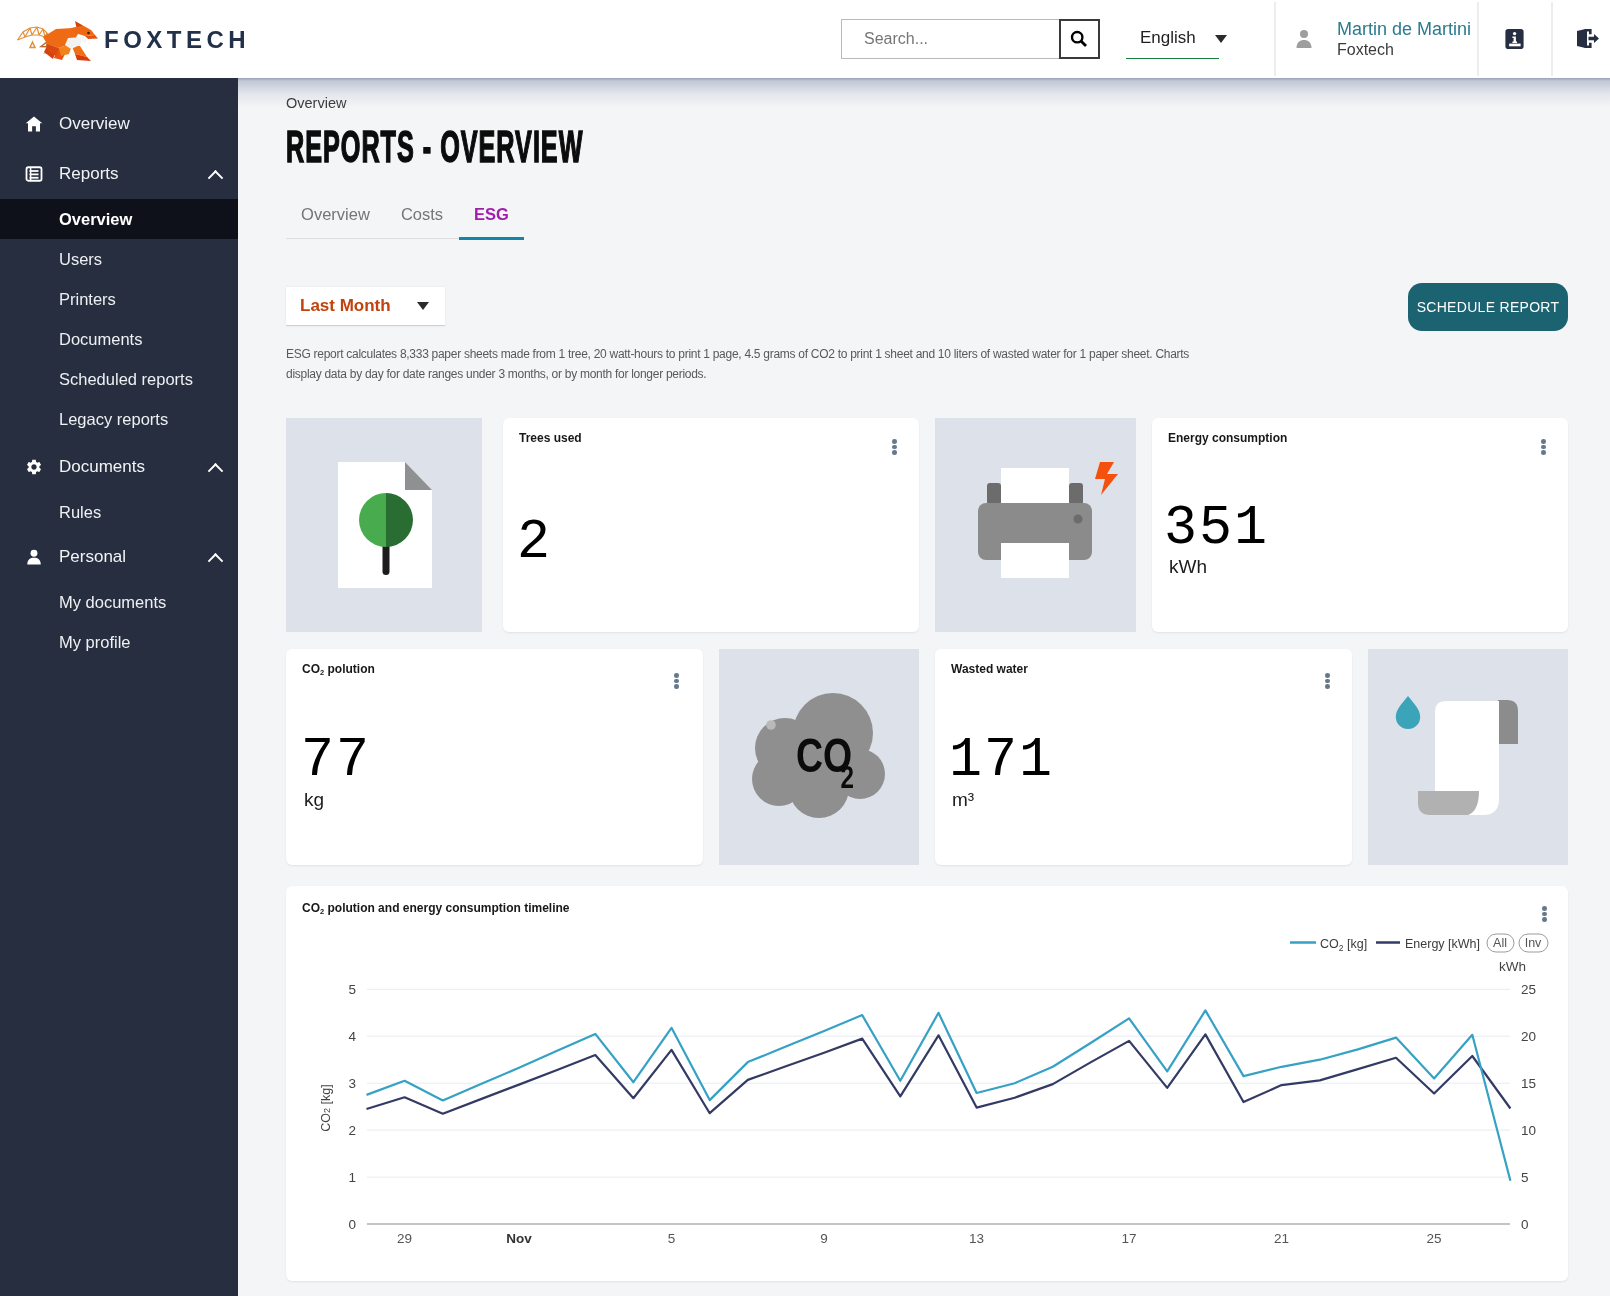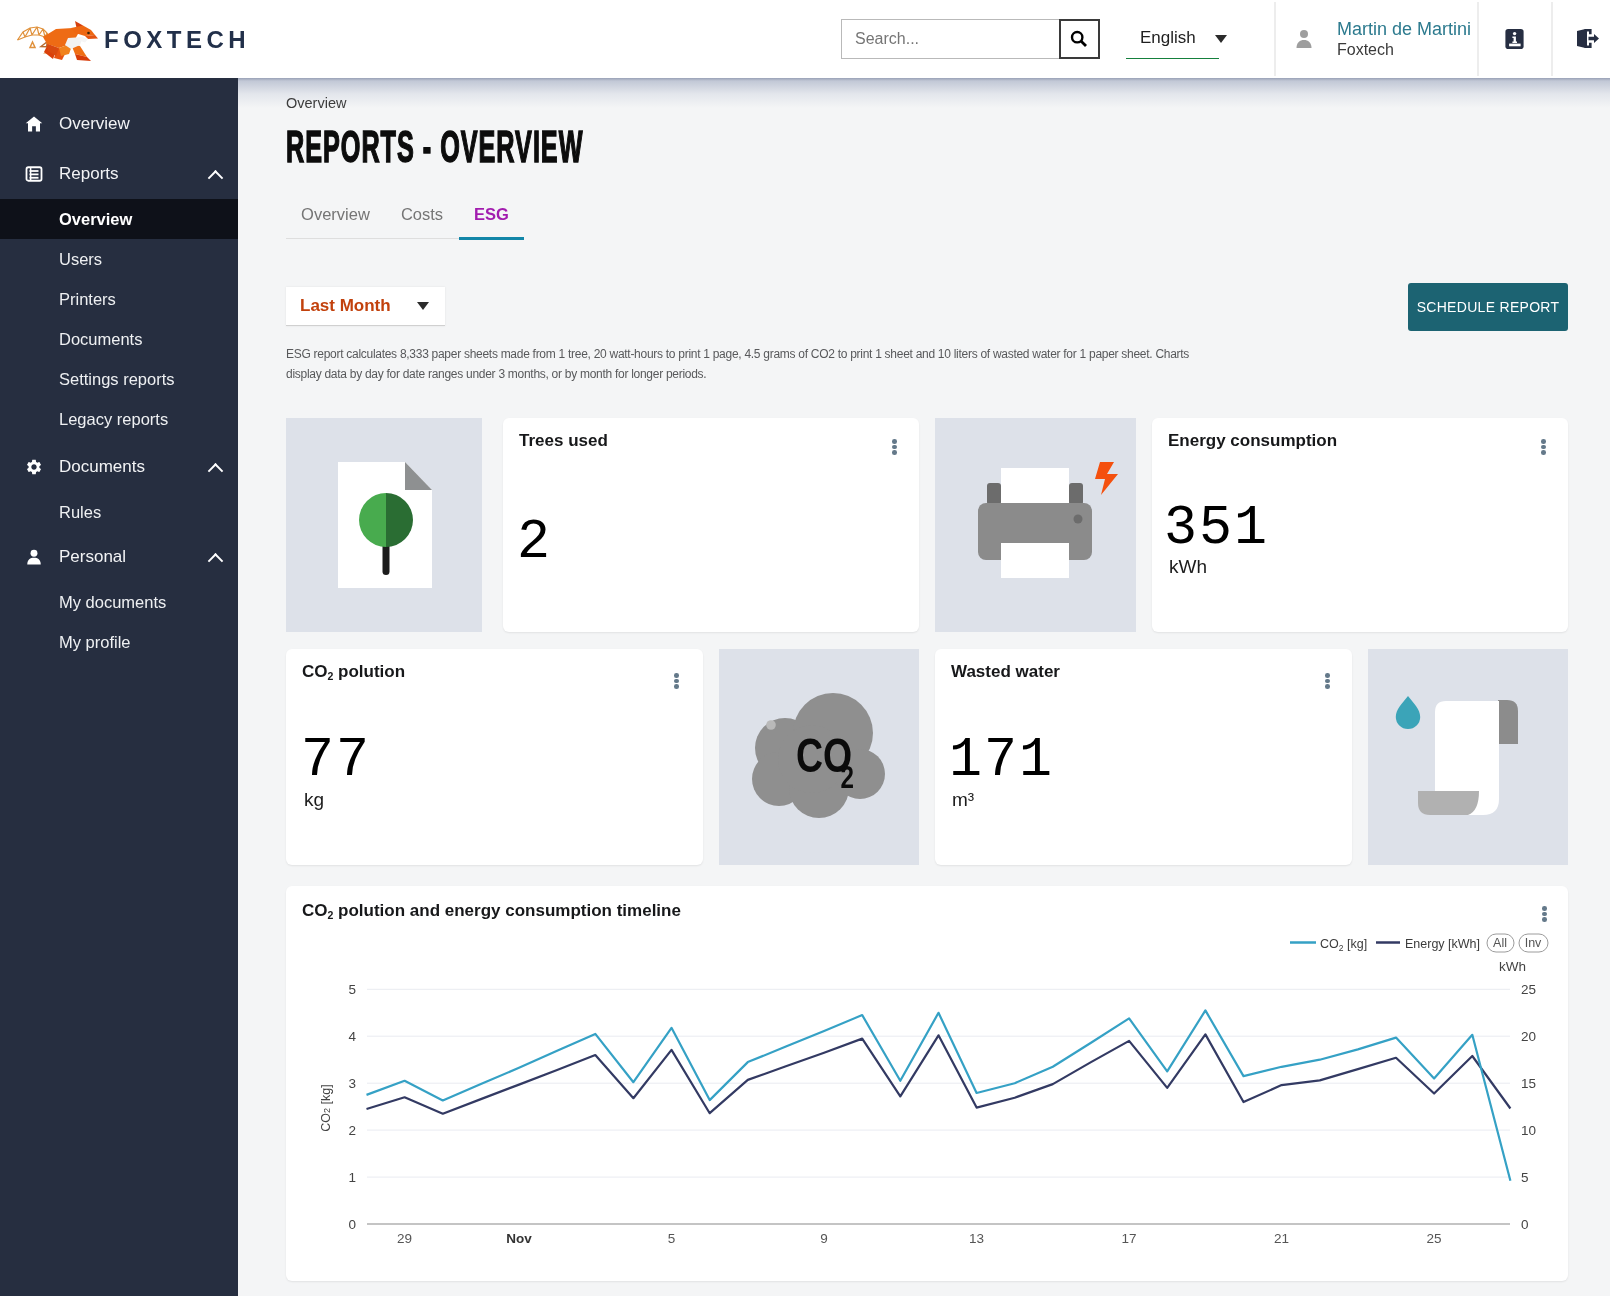--- a/index.html
+++ b/index.html
@@ -3,21 +3,21 @@
 <meta charset="utf-8">
 <style>
 * { margin:0; padding:0; box-sizing:border-box; }
 html,body { width:1610px; height:1296px; overflow:hidden; background:#f4f5f6; font-family:"Liberation Sans", sans-serif; }
 .abs { position:absolute; }
 
 #header { position:absolute; top:0; left:0; width:1610px; height:78px; background:#fff; z-index:5; }
 #logotext { position:absolute; left:104px; top:26px; font-size:24px; color:#22304a; letter-spacing:4.5px; font-weight:bold; }
 #logotext .lt { font-weight:bold; }
 .hdiv { position:absolute; top:2px; height:74px; width:2px; background:#ededed; }
-#search-input { position:absolute; left:841px; top:19px; width:219px; height:40px; border:1px solid #b9b9b9; background:#fff; color:#9d9d9d; font-size:16px; line-height:38px; padding-left:13px; }
+#search-input { position:absolute; left:841px; top:19px; width:219px; height:40px; border:1px solid #b9b9b9; background:#fff; color:#9d9d9d; font-size:16px; line-height:38px; padding-left:22px; }
 #search-btn { position:absolute; left:1059px; top:19px; width:41px; height:40px; border:2px solid #3a3a3a; background:#fff; }
 #lang { position:absolute; left:1126px; top:20px; width:93px; height:39px; border-bottom:1px solid #15803d; }
 #lang .txt { position:absolute; left:14px; top:8px; font-size:17px; color:#1f1f1f; }
 #lang .car { position:absolute; left:89px; top:15px; width:0; height:0; border-left:6px solid transparent; border-right:6px solid transparent; border-top:8px solid #2b2b2b; }
 #uname { position:absolute; left:1337px; top:19px; font-size:18px; color:#2c7a8e; }
 #ucompany { position:absolute; left:1337px; top:41px; font-size:16px; color:#3a3a3a; }
 
 #sidebar { position:absolute; top:78px; left:0; width:238px; height:1218px; background:#262e40; z-index:4; }
 .nav-item { position:relative; height:50px; color:#f2f3f5; }
 .nav-item .lbl { position:absolute; left:59px; top:50%; transform:translateY(-50%); font-size:17px; }
@@ -36,26 +36,26 @@
 
 #tabs { position:absolute; left:48px; top:113px; height:48px; }
 .tab { position:absolute; top:0; height:47px; text-align:center; font-size:16.5px; color:#757575; line-height:47px; }
 .tab.active { color:#a21caf; font-weight:bold; }
 #tabline { position:absolute; left:0; top:47px; width:238px; height:1px; background:#dedede; }
 #tabind { position:absolute; left:173px; top:46px; width:65px; height:3px; background:#1286a8; }
 
 #select { position:absolute; left:48px; top:209px; width:159px; height:39px; background:#fff; border-bottom:1px solid #d0d0d0; box-shadow:0 0 2px rgba(0,0,0,0.08); }
 #select .txt { position:absolute; left:14px; top:9px; font-size:17px; color:#c2410c; font-weight:bold; }
 #select .car { position:absolute; right:16px; top:15px; width:0; height:0; border-left:6px solid transparent; border-right:6px solid transparent; border-top:8px solid #2b2b2b; }
-#schbtn { position:absolute; left:1170px; top:205px; width:160px; height:48px; background:#1c6372; border-radius:3px; color:#fff; font-size:14px; letter-spacing:0.3px; text-align:center; line-height:48px; }
+#schbtn { position:absolute; left:1170px; top:205px; width:160px; height:48px; background:#1c6372; border-radius:14px; color:#fff; font-size:14px; letter-spacing:0.3px; text-align:center; line-height:48px; }
 #desc { position:absolute; left:48px; top:267px; width:1292px; font-size:12px; line-height:19.8px; color:#58595b; letter-spacing:-0.28px; }
 
 .card { position:absolute; background:#fff; border-radius:6px; box-shadow:0 1px 2px rgba(0,0,0,0.08); }
 .gcard { position:absolute; background:#dde1e9; }
-.card h3 { position:absolute; left:16px; top:13px; font-size:17px; color:#17181a; font-weight:bold; }
+.card h3 { position:absolute; left:16px; top:13px; font-size:12px; color:#17181a; font-weight:bold; }
 .kebab { position:absolute; width:5px; }
 .kebab i { display:block; width:4.6px; height:4.6px; border-radius:50%; background:#64798a; margin-bottom:1px; }
 .bignum { position:absolute; font-family:"Liberation Mono", monospace; font-size:55px; color:#000; letter-spacing:2px; line-height:55px; }
 .unit { position:absolute; font-size:19px; color:#1c1c1c; }
 sub.s2 { font-size:0.62em; vertical-align:baseline; position:relative; top:0.25em; }
 </style>
 </head>
 <body>
 
 <div id="header">
@@ -151,21 +151,21 @@
   <div class="nav-sub">
       <span class="lbl">Users</span>
     </div>
   <div class="nav-sub">
       <span class="lbl">Printers</span>
     </div>
   <div class="nav-sub">
       <span class="lbl">Documents</span>
     </div>
   <div class="nav-sub">
-      <span class="lbl">Settings reports</span>
+      <span class="lbl">Scheduled reports</span>
     </div>
   <div class="nav-sub">
       <span class="lbl">Legacy reports</span>
     </div>
   <div style="height:3px"></div>
   <div class="nav-item">
     <svg class="nav-ico" viewBox="0 0 24 24" fill="#fff">
         <path d="M19.14,12.94c0.04-0.3,0.06-0.61,0.06-0.94c0-0.32-0.02-0.64-0.07-0.94l2.03-1.58c0.18-0.14,0.23-0.41,0.12-0.61l-1.92-3.32c-0.12-0.22-0.37-0.29-0.59-0.22l-2.39,0.96c-0.5-0.38-1.03-0.7-1.62-0.94L14.4,2.81c-0.04-0.24-0.24-0.41-0.48-0.41h-3.84c-0.24,0-0.43,0.17-0.47,0.41L9.25,5.35C8.66,5.59,8.12,5.92,7.63,6.29L5.24,5.33c-0.22-0.08-0.47,0-0.59,0.22L2.74,8.87C2.62,9.08,2.66,9.34,2.86,9.48l2.03,1.58C4.84,11.36,4.8,11.69,4.8,12s0.02,0.64,0.07,0.94l-2.03,1.58c-0.18,0.14-0.23,0.41-0.12,0.61l1.92,3.32c0.12,0.22,0.37,0.29,0.59,0.22l2.39-0.96c0.5,0.38,1.03,0.7,1.62,0.94l0.36,2.54c0.05,0.24,0.24,0.41,0.48,0.41h3.84c0.24,0,0.44-0.17,0.47-0.41l0.36-2.54c0.59-0.24,1.13-0.56,1.62-0.94l2.39,0.96c0.22,0.08,0.47,0,0.59-0.22l1.92-3.32c0.12-0.22,0.07-0.47-0.12-0.61L19.14,12.94z M12,15.6c-1.98,0-3.6-1.62-3.6-3.6s1.62-3.6,3.6-3.6s3.6,1.62,3.6,3.6S13.98,15.6,12,15.6z"></path>
       </svg>
     <span class="lbl">Documents</span>

